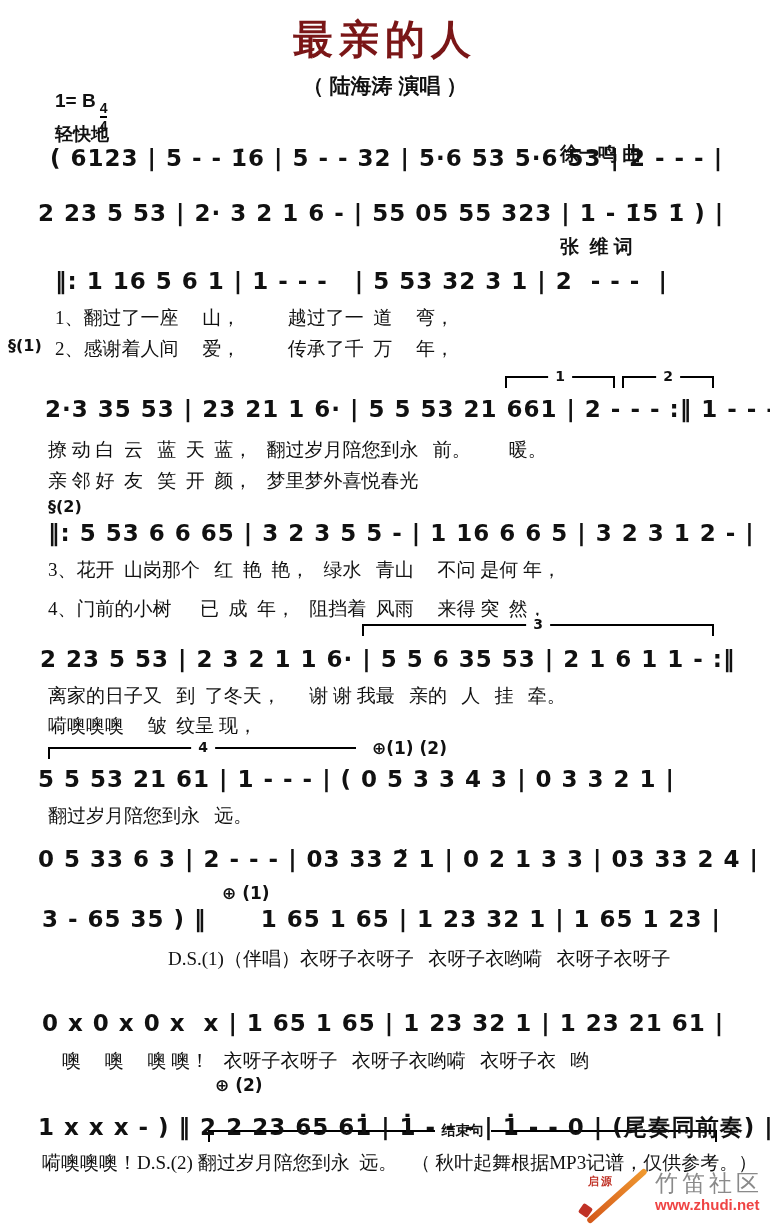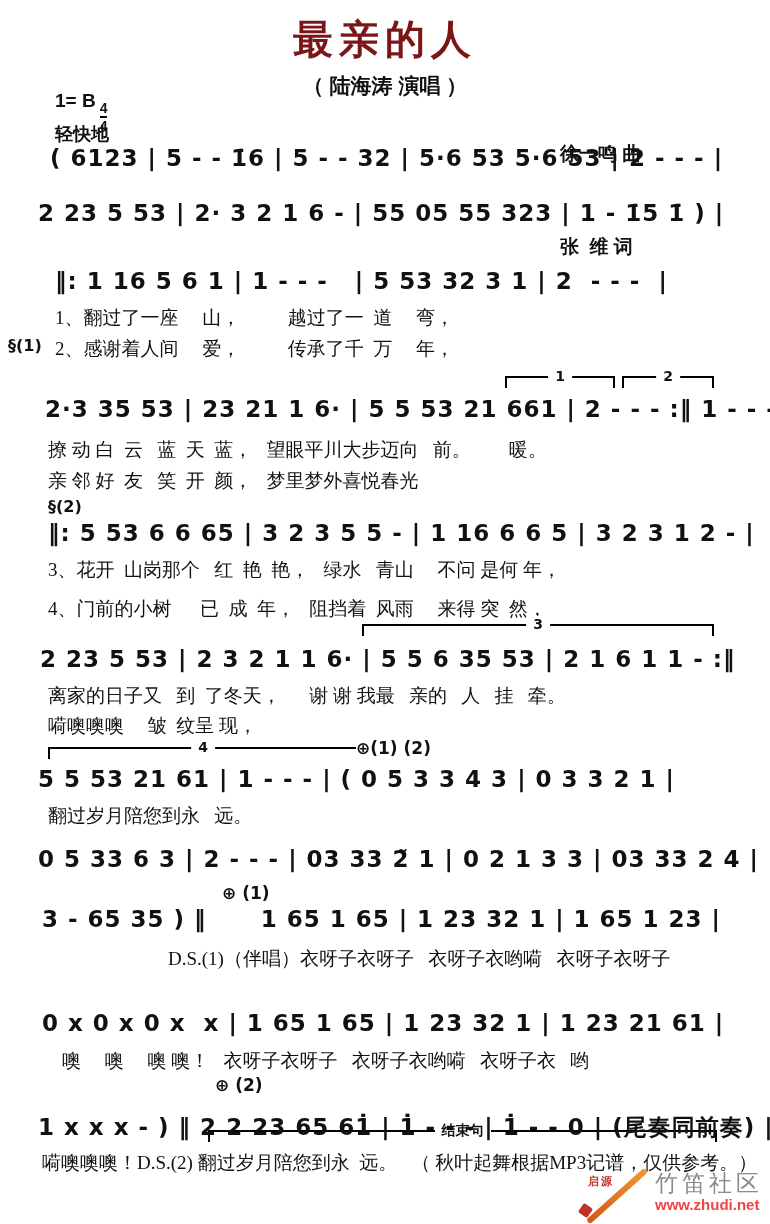--- a/index.html
+++ b/index.html
@@ -58,39 +58,39 @@
   <div class="abs marker" style="left:8px;top:336px;">§(1)</div>
   <div class="abs lyric" style="left:55px;top:336px;">2、感谢着人间     爱，          传承了千  万     年，</div>
 
   <div class="volta" style="left:505px;top:376px;width:106px;">
     <span class="vlabel">1</span>
   </div>
   <div class="volta" style="left:622px;top:376px;width:88px;">
     <span class="vlabel">2</span>
   </div>
   <div class="abs notes" style="left:45px;top:396px;">2·3 35 53 | 23 21 1 6· | 5 5 53 21 661 | 2 - - - :‖ 1 - - - |</div>
-  <div class="abs lyric" style="left:48px;top:437px;">撩 动 白  云   蓝  天  蓝，   望眼平川大步迈向   前。        暖。</div>
+  <div class="abs lyric" style="left:48px;top:437px;">撩 动 白  云   蓝  天  蓝，   翻过岁月陪您到永   前。        暖。</div>
   <div class="abs lyric" style="left:48px;top:468px;">亲 邻 好  友   笑  开  颜，   梦里梦外喜悦春光</div>
 
   <div class="abs marker" style="left:48px;top:497px;">§(2)</div>
   <div class="abs notes" style="left:48px;top:520px;">‖: 5 53 6 6 65 | 3 2 3 5 5 - | 1 16 6 6 5 | 3 2 3 1 2 - |</div>
   <div class="abs lyric" style="left:48px;top:557px;">3、花开  山岗那个   红  艳  艳，   绿水   青山     不问 是何 年，</div>
   <div class="abs lyric" style="left:48px;top:588px;margin-top:8px;">4、门前的小树      已  成  年，   阻挡着  风雨     来得 突  然，</div>
 
   <div class="volta" style="left:362px;top:624px;width:348px;">
     <span class="vlabel">3</span>
   </div>
   <div class="abs notes" style="left:40px;top:646px;">2 23 5 53 | 2 3 2 1 1 6· | 5 5 6 35 53 | 2 1 6 1 1 - :‖</div>
   <div class="abs lyric" style="left:48px;top:683px;">离家的日子又   到  了冬天，      谢 谢 我最   亲的   人   挂   牵。</div>
   <div class="abs lyric" style="left:48px;top:713px;">嗬噢噢噢     皱  纹呈 现，</div>
 
   <div class="volta noright" style="left:48px;top:747px;width:306px;">
     <span class="vlabel">4</span>
   </div>
-  <div class="abs coda" style="left:356px;top:738px;">⊕(1) (2)</div>
+  <div class="abs coda" style="left:372px;top:738px;">⊕(1) (2)</div>
   <div class="abs notes" style="left:38px;top:766px;">5 5 53 21 61 | 1 - - - | ( 0 5 3 3 4 3 | 0 3 3 2 1 |</div>
   <div class="abs lyric" style="left:48px;top:803px;">翻过岁月陪您到永   远。</div>
 
   <div class="abs notes" style="left:38px;top:846px;">0 5 33 6 3 | 2 - - - | 03 33 2̃ 1 | 0 2 1 3 3 | 03 33 2 4 |</div>
 
   <div class="abs coda" style="left:222px;top:883px;">⊕ (1)</div>
   <div class="abs notes" style="left:42px;top:906px;">3 - 65 35 ) ‖      1 65 1 65 | 1 23 32 1 | 1 65 1 23 |</div>
   <div class="abs lyric" style="left:168px;top:946px;">D.S.(1)（伴唱）衣呀子衣呀子   衣呀子衣哟嗬   衣呀子衣呀子</div>
 
   <div class="abs notes" style="left:42px;top:1010px;">0 x 0 x 0 x  x | 1 65 1 65 | 1 23 32 1 | 1 23 21 61 |</div>

